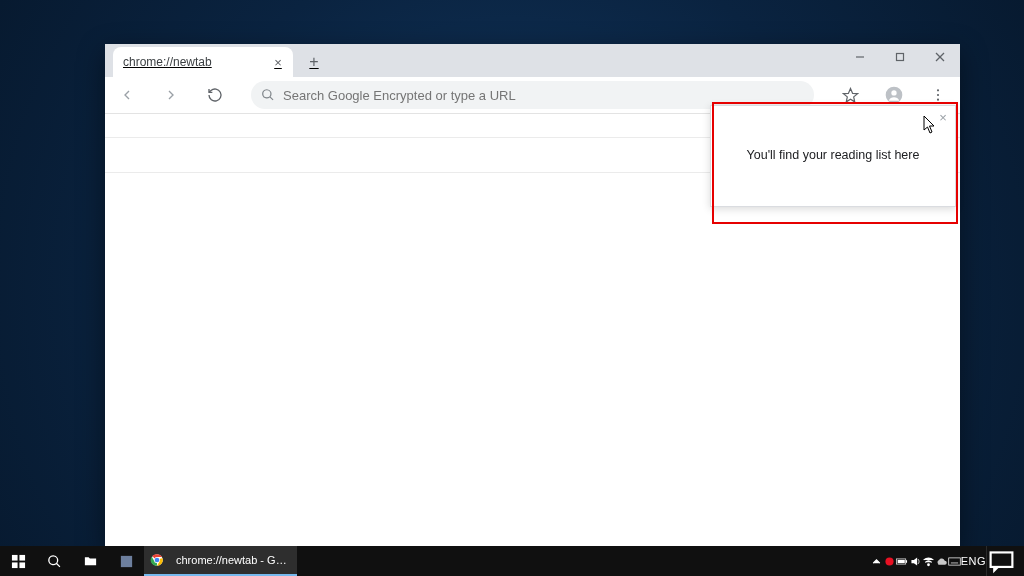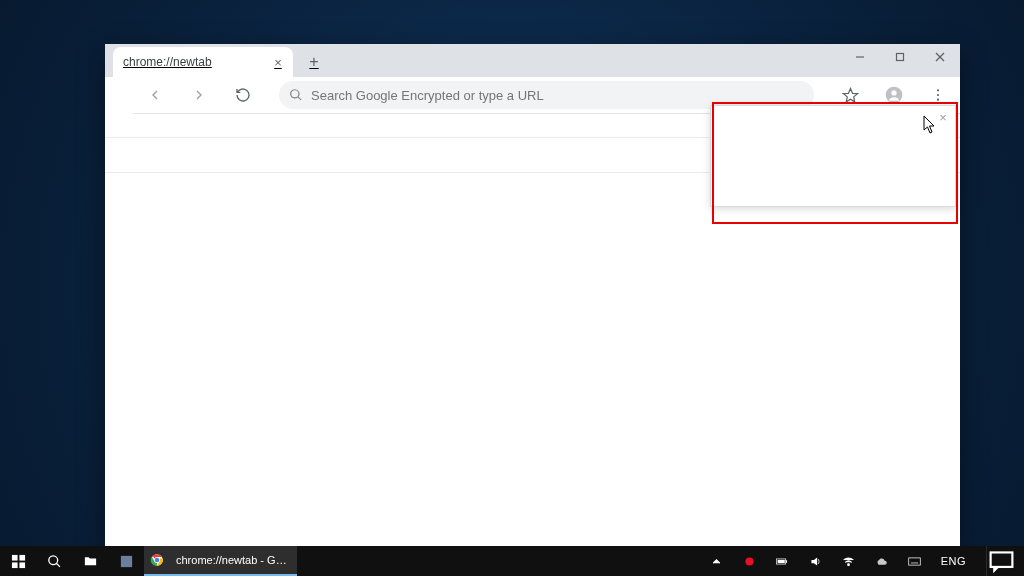--- a/index.html
+++ b/index.html
@@ -56,21 +56,20 @@
     width: 40px; display:flex;align-items:center;justify-content:center;
     color:#5f6368; cursor:pointer;
   }
   .win-btn svg{width:10px;height:10px;stroke:#5f6368;stroke-width:1.2;fill:none;}
 
   .toolbar {
     height: 37px; background:#fff;
     display:flex; align-items:center;
     padding: 0 8px; gap: 16px;
     border-bottom: 1px solid #e3e3e3;
-    margin-left: 28px;
   }
   .nav-btn {
     width: 28px; height:28px; display:flex;align-items:center;justify-content:center;
     color:#9aa0a6; cursor:pointer; border-radius:50%;
   }
   .nav-btn.enabled { color:#5f6368; }
   .nav-btn svg{width:16px;height:16px;}
   .omni {
     flex:1; height:28px; margin: 0 6px;
     background:#f1f3f4; border-radius:14px;
@@ -147,21 +146,21 @@
   .tb-btn svg{width:15px;height:15px;fill:#fff;}
   .tb-task {
     height:100%; display:flex; align-items:center;
     background:#2e2e2e;
     border-bottom: 2px solid #76b9ed;
     padding: 0 10px 0 6px; gap:12px;
     min-width:120px; max-width:160px;
     cursor:pointer;
   }
   .tb-task .chrome-logo{width:14px;height:14px;}
-  .tb-right{margin-left:auto;display:flex;align-items:center;height:100%;gap:20px;padding:0 8px;}
+  .tb-right{margin-left:auto;display:flex;align-items:center;height:100%;gap:0;padding:0 8px;}
   .tray-ico{display:flex;align-items:center;justify-content:center;}
   .tray-ico svg{width:13px;height:13px;fill:#fff;}
   .lang{font-size:11px;letter-spacing:.5px;}
   .notif{width:30px;height:100%;display:flex;align-items:center;justify-content:center;border-left:1px solid #2a2a2a;cursor:pointer;}
 
   .file-icon{fill:#ffd257;}
 </style>
 </head>
 <body>
 
@@ -248,20 +247,21 @@
       <span>Reading list</span>
     </div>
   </div>
 
   <div class="content">
     <div class="content-sep"></div>
   </div>
 
   <div class="reading-popup">
     <div class="rp-close">×</div>
+    <div class="rp-title">You'll find your reading list here</div>
   </div>
 
 </div>
 
 <div class="highlight-box" style="left:712px; top:102px; width:246px; height:122px;"></div>
 
 <svg class="cursor" style="left:923px; top:115px;" viewBox="0 0 14 20">
   <path d="M1 1 L1 15 L4.5 12 L7 18 L9 17 L6.5 11 L11 11 Z" fill="#fff" stroke="#000" stroke-width="1"></path>
 </svg>
 

